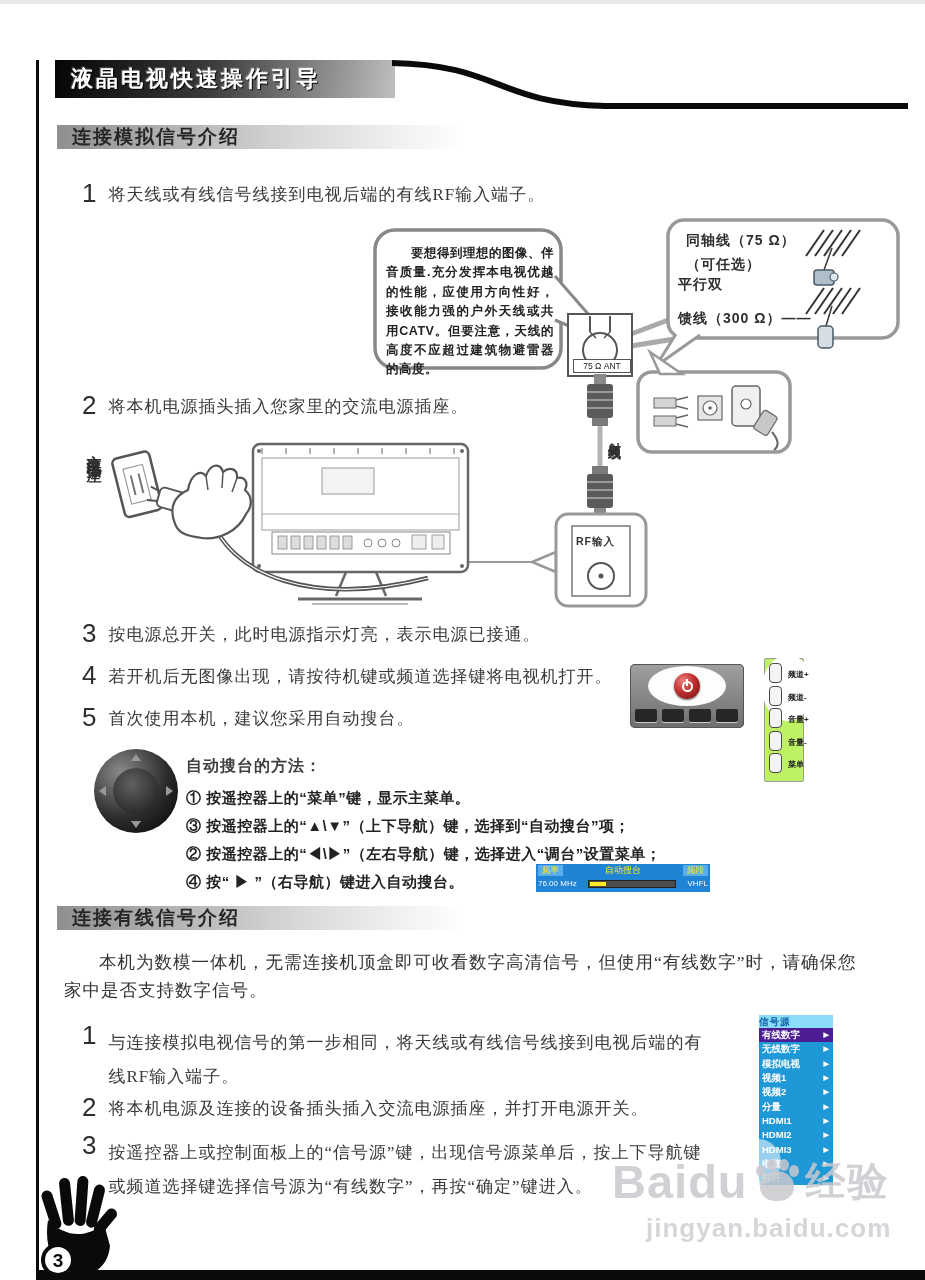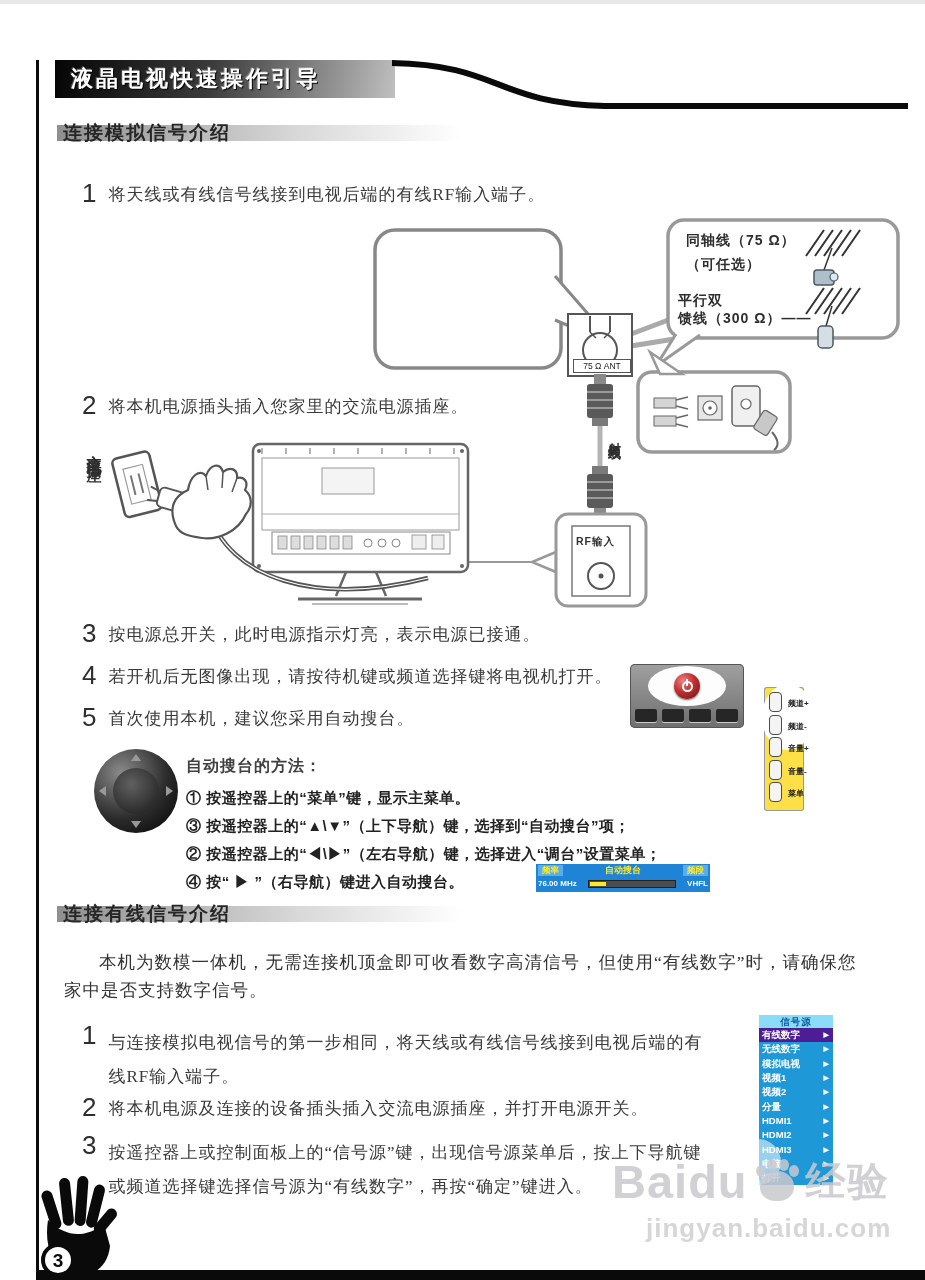--- a/index.html
+++ b/index.html
@@ -13,23 +13,23 @@
   .frame-left{left:36px;top:56px;width:3px;height:1224px;background:#0a0a0a}
   .frame-bottom{left:36px;top:1266px;width:889px;height:14px;background:#0a0a0a}
 
   
   .header-bar{left:55px;top:56px;width:340px;height:38px;
     background:linear-gradient(100deg,#050505 0%,#3a3a3a 45%,#9a9a9a 85%,#c0c0c0 100%);
     display:flex;align-items:center;padding-left:16px}
   .header-bar .t{font-size:22px;font-weight:bold;color:#fff;letter-spacing:3px;
     text-shadow:1px 1px 1px #000, -1px -1px 0 rgba(255,255,255,.25)}
 
-  .sec-bar{left:57px;width:406px;height:16px;
+  .sec-bar{left:57px;width:406px;height:24px;
     background:linear-gradient(90deg,#8f8f8f 0%,#d9d9d9 60%,#ffffff 100%);
-    display:flex;align-items:center;padding-left:6px}
+    display:flex;align-items:center;padding-left:15px}
   .sec-bar .t{font-size:19px;font-weight:bold;color:#262626;letter-spacing:2px}
 
   .step{position:absolute;display:flex;align-items:flex-start}
   .step .n{font-size:26px;line-height:1;color:#2e2e2e;margin-right:12px;font-family:"Liberation Sans",sans-serif}
   .step .x{font-size:17px;color:#3a3a3a;font-family:"Liberation Serif",serif;line-height:1.35;letter-spacing:1px;padding-top:4px}
   .step .x.wrap{line-height:2.0}
 
   .bubble-text{left:386px;top:240px;width:168px;font-size:12.5px;font-weight:bold;color:#222;
     line-height:1.55;text-align:justify;text-indent:2em;letter-spacing:.5px}
   .cb{font-size:14px;font-weight:bold;color:#2e2e2e;letter-spacing:1px}
@@ -46,21 +46,21 @@
   .panel .oval{position:absolute;left:18px;top:2px;width:78px;height:40px;background:#fdfdfd;border-radius:50%}
   .panel .pbtn{position:absolute;left:44px;top:9px;width:26px;height:26px;border-radius:50%;
     background:radial-gradient(circle at 35% 30%,#f08080,#c03030 45%,#701212 95%);
     box-shadow:0 1px 2px rgba(0,0,0,.6);display:flex;align-items:center;justify-content:center}
   .pwr{width:11px;height:11px;border:2px solid #fff;border-radius:50%;position:relative}
   .pwr::after{content:"";position:absolute;left:2.5px;top:-4px;width:2px;height:7px;background:#fff}
   .panel .keys{position:absolute;left:5px;bottom:6px;display:flex;gap:5px}
   .panel .keys div{width:22px;height:13px;background:#262626;border-radius:2px;box-shadow:0 1px 0 #ccc}
 
   
-  .strip{left:764px;top:683px;width:40px;height:124px;background:#fde047;border-radius:3px;box-shadow:inset 0 0 0 1px #9a9a9a}
+  .strip{left:764px;top:654px;width:40px;height:124px;background:#bef264;border-radius:3px;box-shadow:inset 0 0 0 1px #9a9a9a}
   .strip .glow{position:absolute;left:-2px;top:-3px;width:52px;height:66px;background:#fff;border-radius:50%}
   .strip .col{position:absolute;left:5px;top:5px}
   .strip .col div{width:13px;height:20px;background:#f4f4f4;border:1.5px solid #4a4a4a;border-radius:4px;margin-bottom:2.5px}
   .strip .labs{position:absolute;left:24px;top:7px;width:30px}
   .strip .labs div{height:22.6px;font-size:8px;font-weight:bold;color:#222;line-height:20px;white-space:nowrap}
 
   
   .navring{left:94px;top:745px;width:84px;height:84px;border-radius:50%;
     background:radial-gradient(circle at 32% 28%,#8a8a8a,#2c2c2c 55%,#050505 95%)}
   .navring .inner{position:absolute;left:19px;top:19px;width:46px;height:46px;border-radius:50%;
@@ -69,37 +69,37 @@
   .tri.up{left:37px;top:5px;border-left:5px solid transparent;border-right:5px solid transparent;border-bottom:7px solid #999}
   .tri.dn{left:37px;bottom:5px;border-left:5px solid transparent;border-right:5px solid transparent;border-top:7px solid #999}
   .tri.lf{left:5px;top:37px;border-top:5px solid transparent;border-bottom:5px solid transparent;border-right:7px solid #999}
   .tri.rt{right:5px;top:37px;border-top:5px solid transparent;border-bottom:5px solid transparent;border-left:7px solid #999}
 
   .auto-title{left:186px;top:752px;font-size:16px;font-weight:bold;color:#404040;letter-spacing:1px}
   .auto-items{left:186px;top:780px;width:580px}
   .auto-items div{font-size:15px;font-weight:bold;color:#222;line-height:28px;letter-spacing:.5px;white-space:nowrap}
 
   
-  .osd{left:536px;top:860px;width:174px;height:28px;background:#1f83d6;font-weight:bold}
+  .osd{left:536px;top:860px;width:174px;height:28px;background:#1f83d6;font-weight:normal}
   .osd .r1{display:flex;justify-content:space-between;align-items:center;height:13px;padding:1px 2px}
   .osd .chip{background:#57aeea;color:#ffe926;font-size:8.5px;padding:0 4px;line-height:11px}
   .osd .mid{color:#ffe926;font-size:9px}
   .osd .r2{display:flex;align-items:center;height:13px;padding:0 2px;justify-content:space-between}
   .osd .fv{color:#fff;font-size:8px}
   .osd .bar{width:88px;height:8px;background:#4c4c4c;border:1px solid #222;position:relative}
   .osd .bar i{position:absolute;left:1px;top:1px;width:16px;height:4px;background:#ffe926;border:0}
   .osd .bv{color:#fff;font-size:8px}
 
   .intro{left:64px;top:944px;width:802px;font-size:17.5px;color:#333;line-height:1.6;
     text-indent:2em;letter-spacing:1px}
 
   
   .menu{left:759px;top:1011px;width:74px;z-index:3}
   .menu .hd{height:13px;background:#8bdcf8;color:#0d5fa6;font-size:9.5px;font-weight:bold;
-    text-align:center;line-height:13px;letter-spacing:1px}
+    text-align:left;line-height:13px;letter-spacing:1px}
   .menu .row{height:14.3px;background:#1f98d8;color:#fff;font-size:9.5px;font-weight:bold;
     display:flex;justify-content:space-between;align-items:center;padding:0 4px 0 3px;line-height:14px}
   .menu .row.sel{background:#4c1d95}
   .menu .row .ar{font-size:7px;color:#fff}
 
   
   .wm{left:612px;top:1150px;color:#c9c9ce;opacity:.85;z-index:6}
   .wm .row{display:flex;align-items:center;gap:6px}
   .wm .b{font-size:47px;font-weight:bold;letter-spacing:1px}
   .wm .paw{width:46px;height:46px;position:relative}
@@ -303,23 +303,24 @@
                C150,250 160,248 163,258
                C170,252 178,255 177,264
                C184,262 189,268 185,276
                C192,282 193,292 186,300
                C178,318 158,326 142,324
                C128,322 120,320 116,312 Z" fill="#fff" stroke="#555" stroke-width="2.2" stroke-linejoin="round"></path>
       <path d="M146,262 L148,276 M163,258 L162,274 M177,264 L172,278" stroke="#555" stroke-width="1.5" fill="none"></path>
     </g>
   </svg>
 
+  <div class="abs bubble-text">要想得到理想的图像、伴音质量.充分发挥本电视优越的性能，应使用方向性好，接收能力强的户外天线或共用CATV。但要注意，天线的高度不应超过建筑物避雷器的高度。</div>
   <div class="abs cb" style="left:686px;top:228px">同轴线（75 Ω）</div>
   <div class="abs cb" style="left:686px;top:252px">（可任选）</div>
-  <div class="abs cb" style="left:678px;top:288px">平行双</div>
+  <div class="abs cb" style="left:678px;top:272px">平行双</div>
   <div class="abs cb" style="left:678px;top:306px">馈线（300 Ω）——</div>
   <div class="abs tinybox">75 Ω ANT</div>
   <div class="abs vlabel ac-label">交流电插座</div>
   <div class="abs vlabel rfc-label">射频线</div>
   <div class="abs rfi-label">RF输入</div>
 
   <div class="abs panel">
     <div class="oval"></div>
     <div class="pbtn">
       <span class="pwr"></span>

